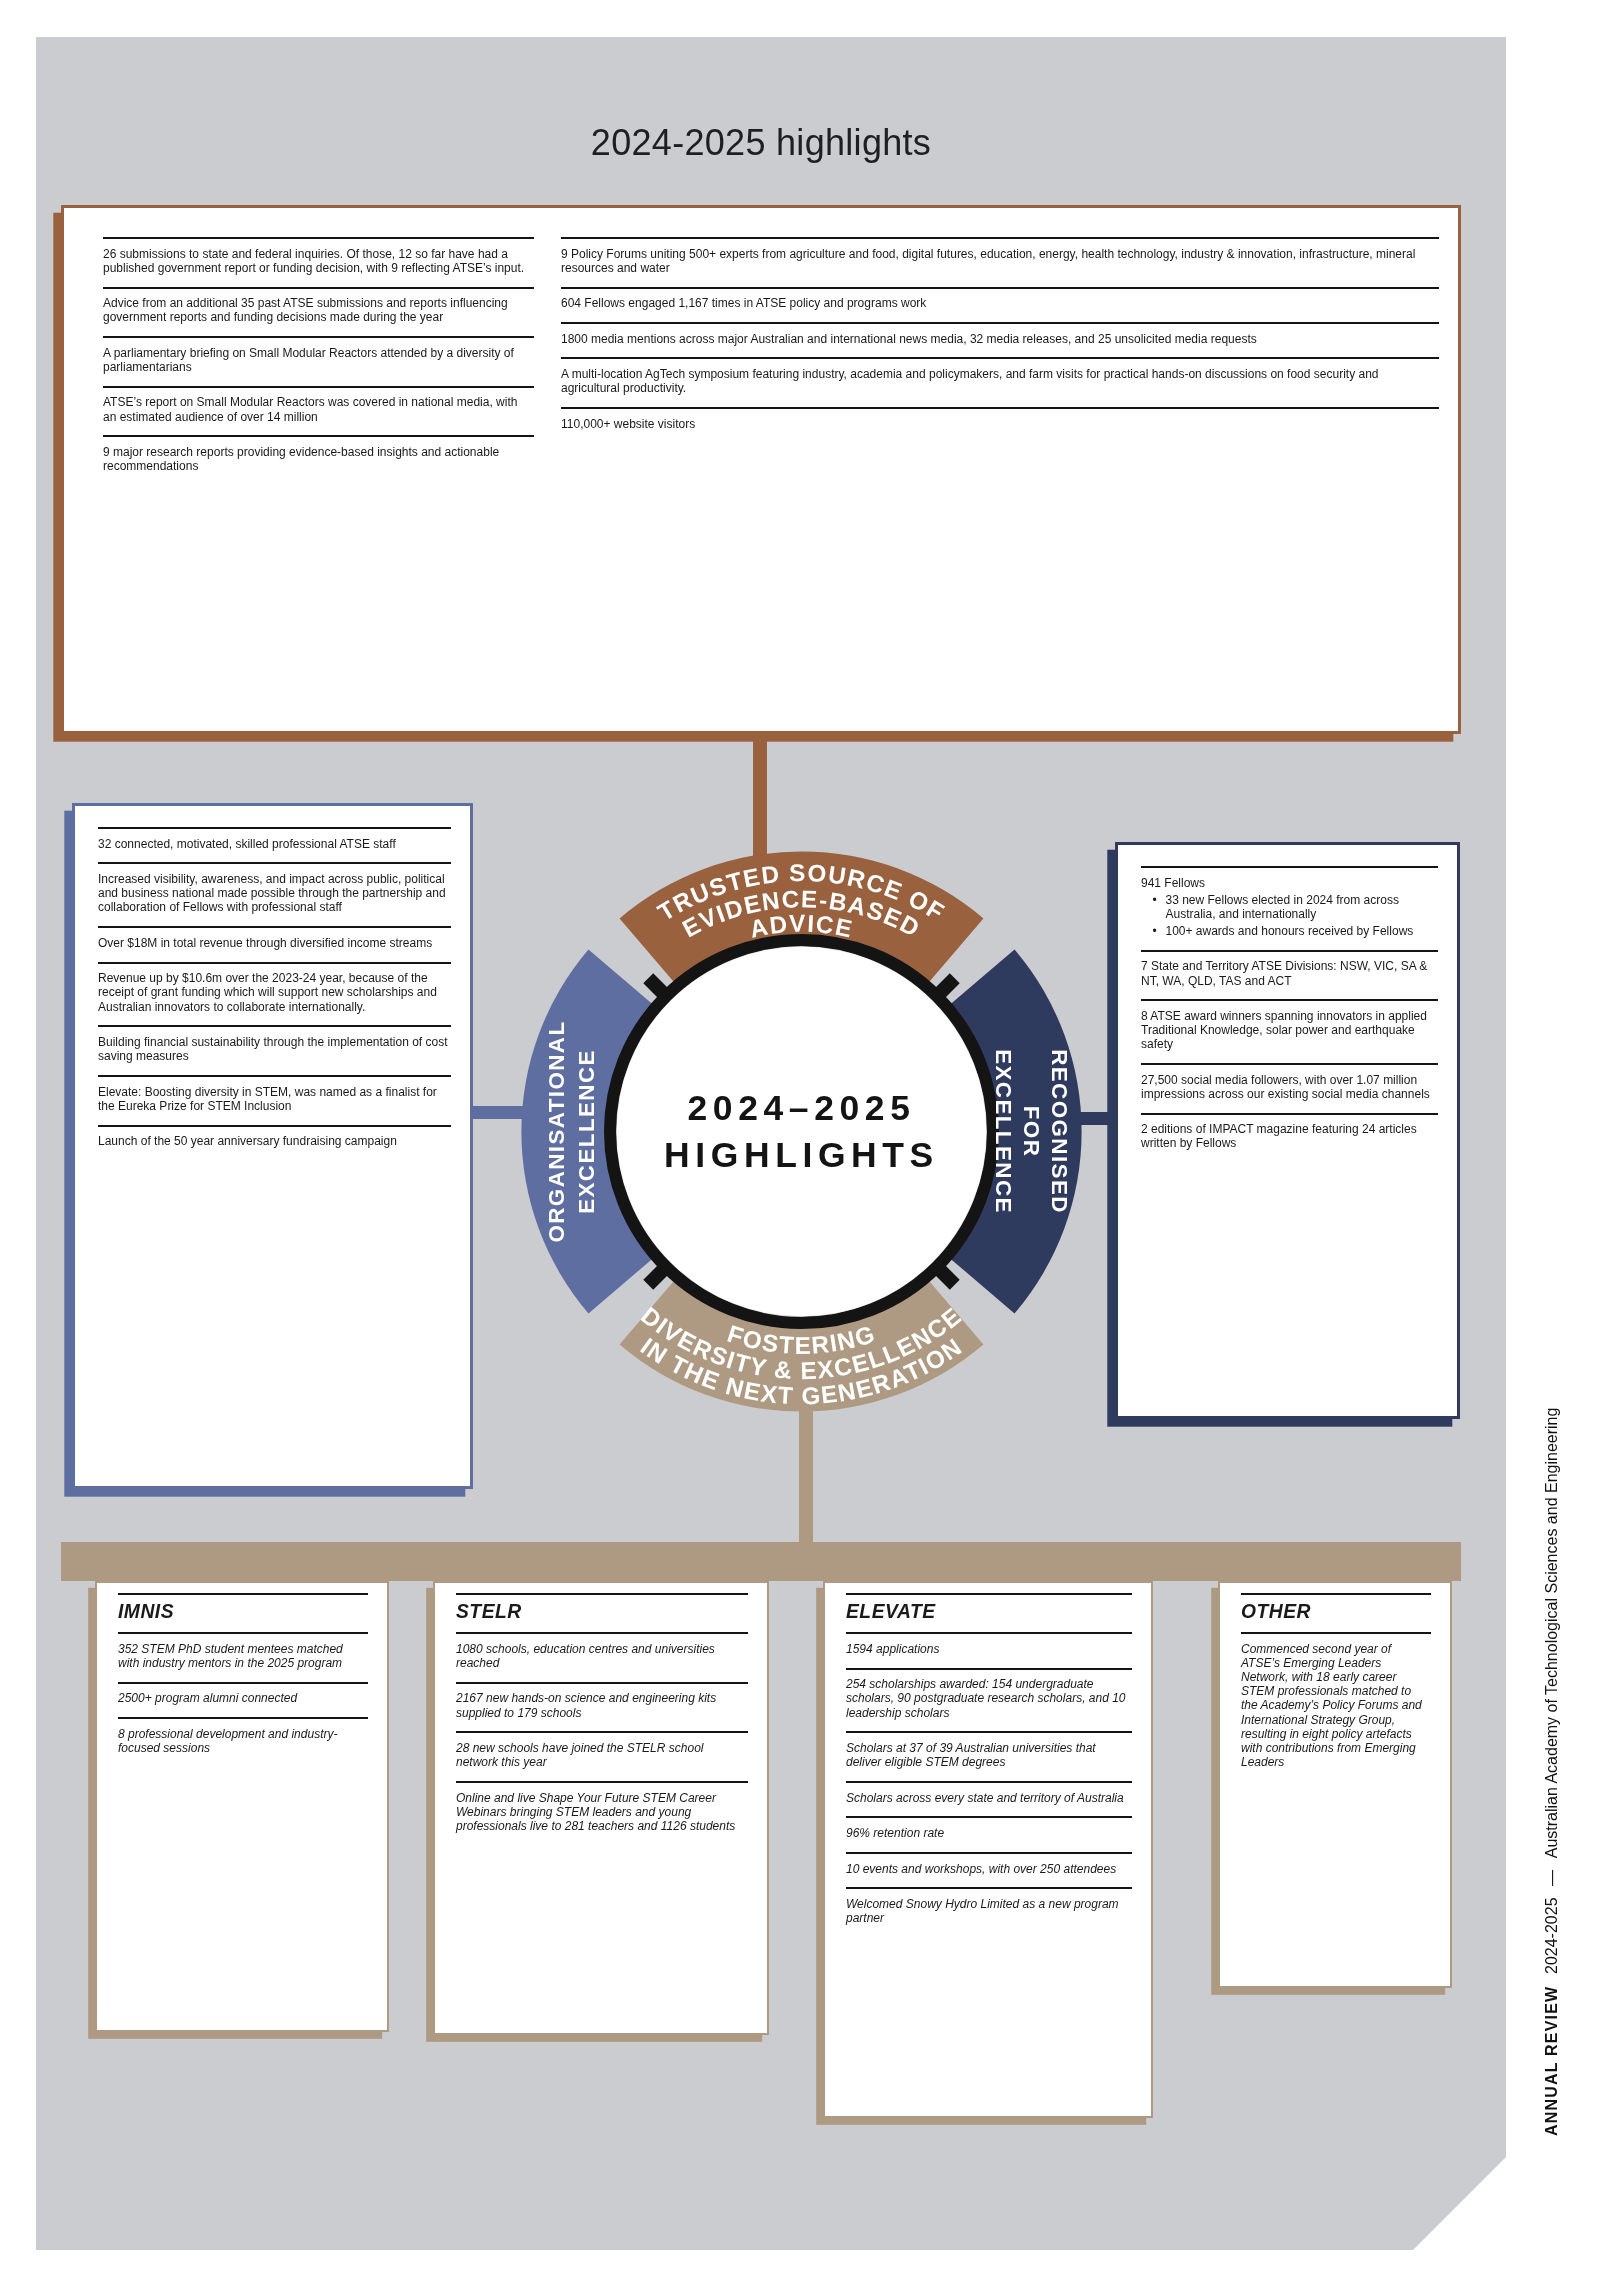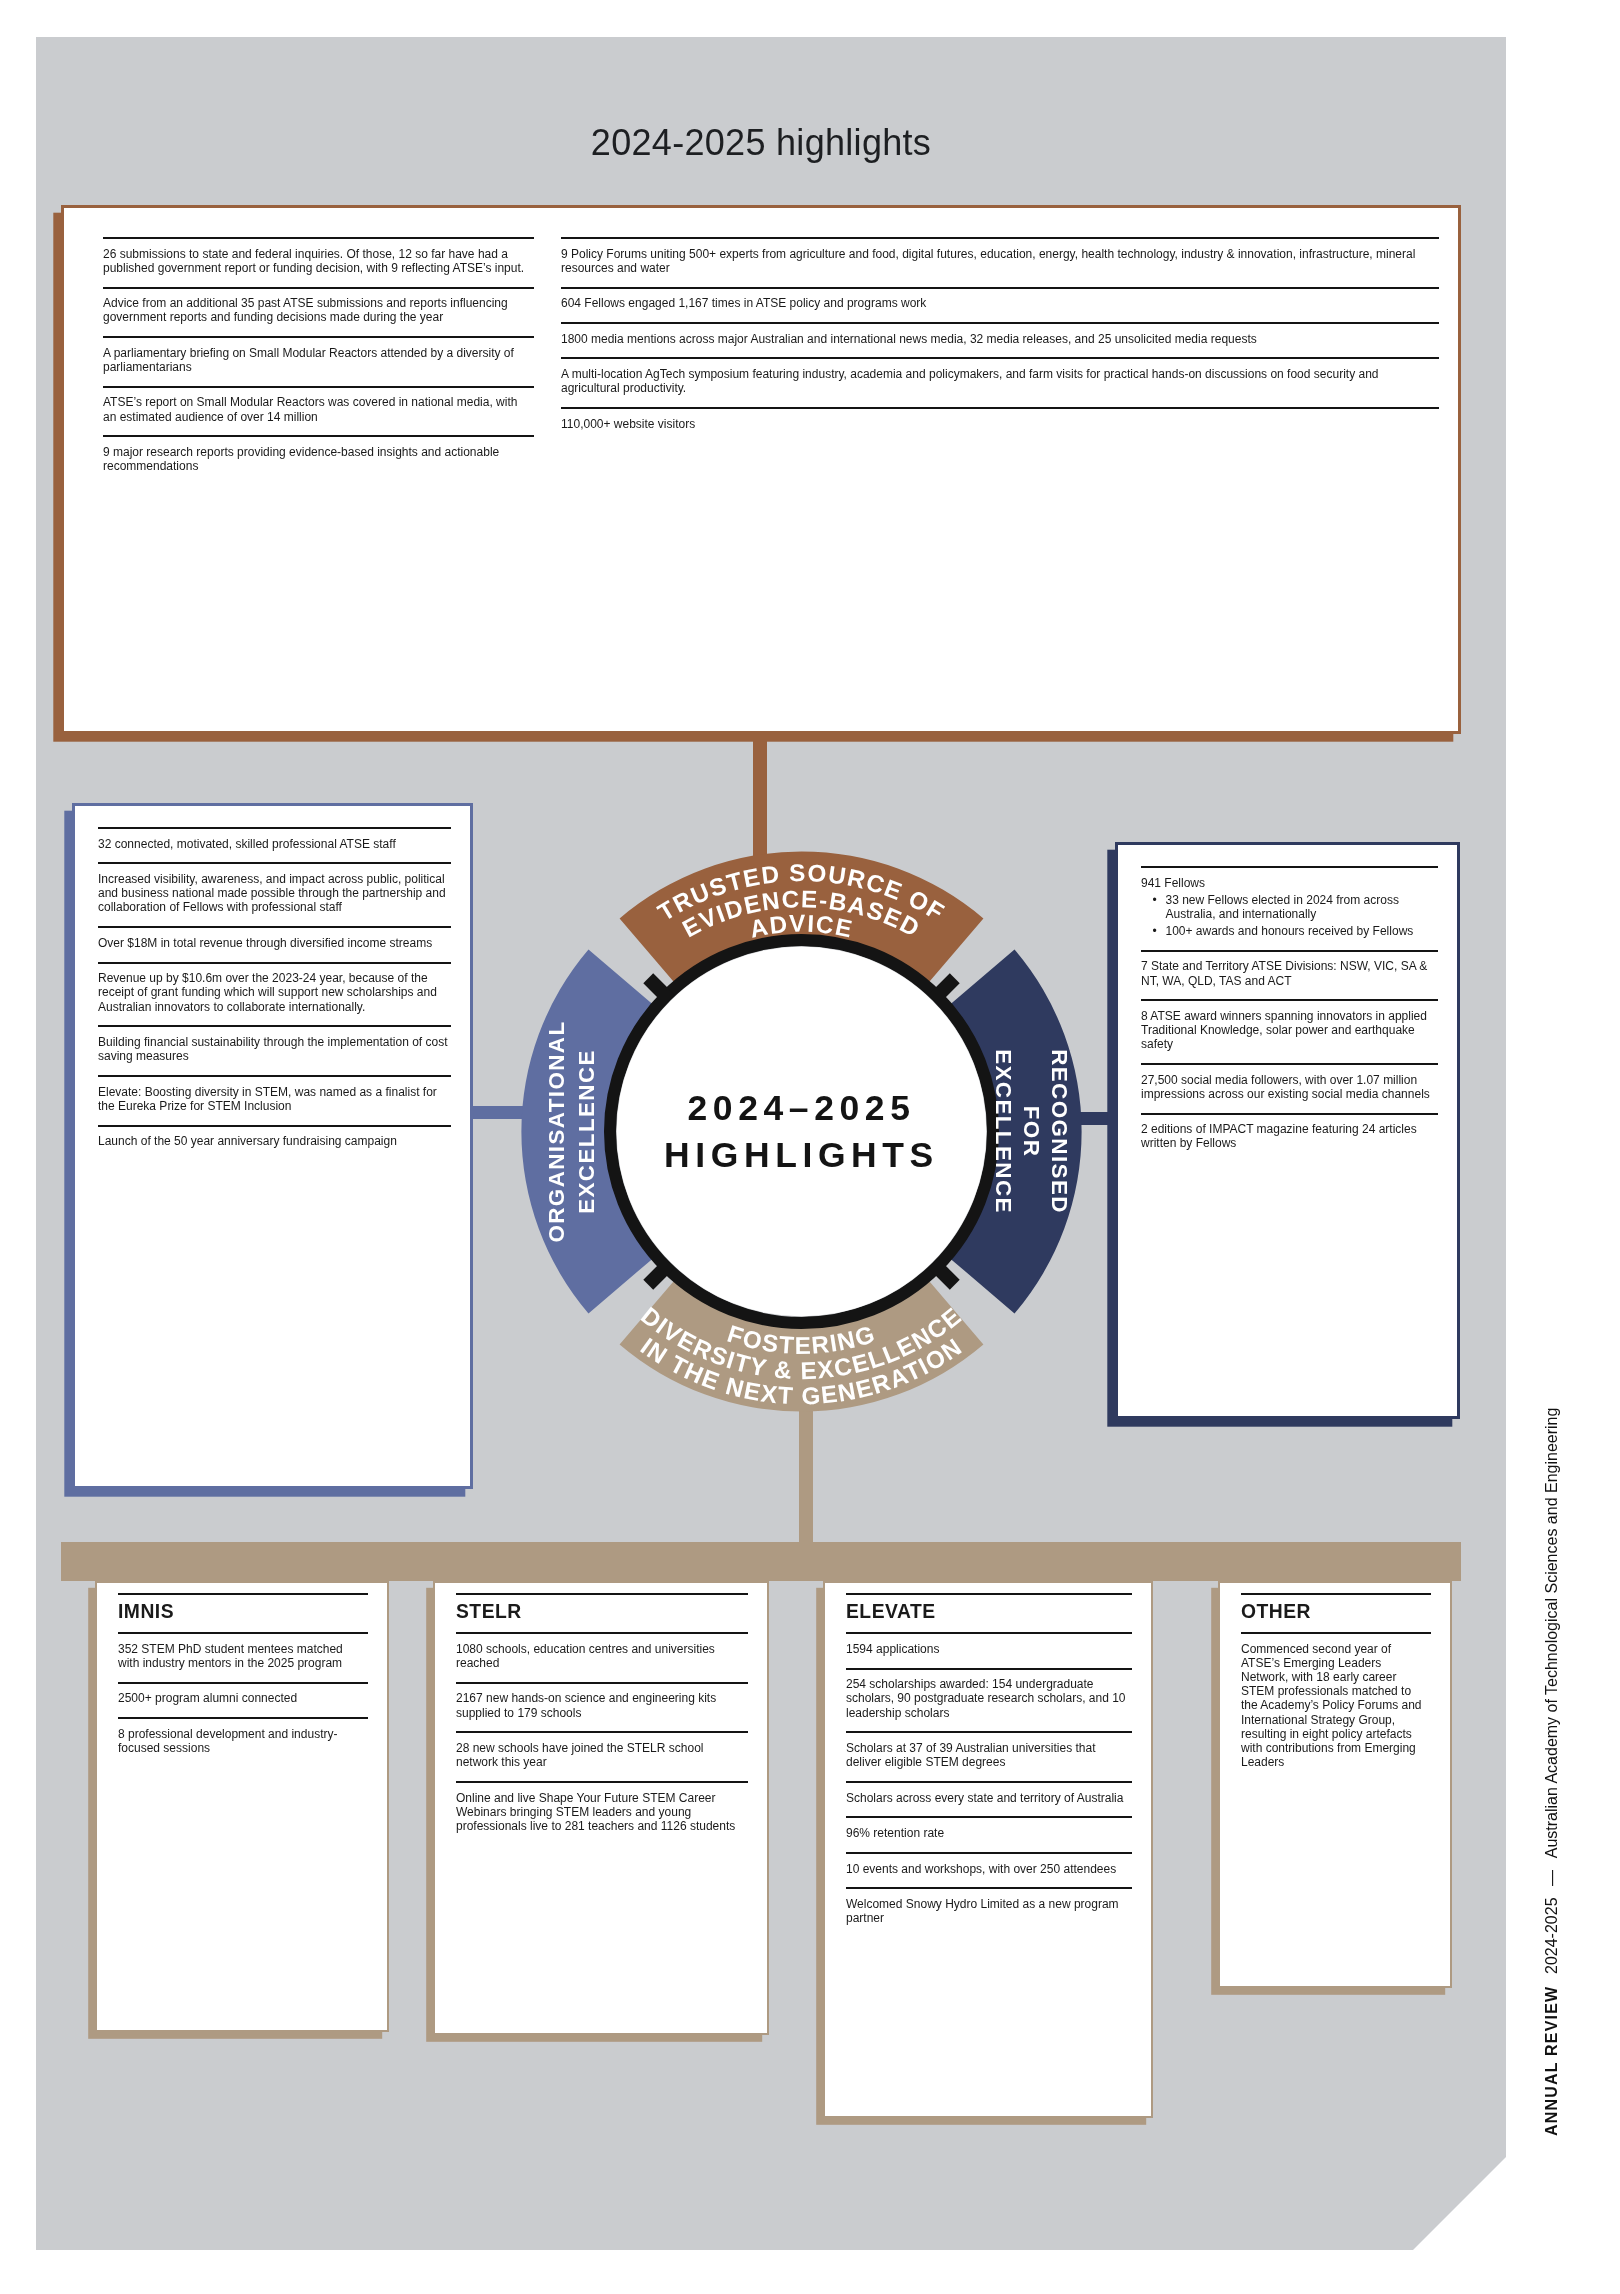--- a/index.html
+++ b/index.html
@@ -10,21 +10,21 @@
   body{width:1620px;height:2294px;position:relative;background:#ffffff;
        font-family:"Liberation Sans", sans-serif;color:var(--ink);}
   .bg{position:absolute;left:36px;top:37px;width:1470px;height:2213px;background:var(--bg);
       clip-path:polygon(0 0,100% 0,100% calc(100% - 93px),calc(100% - 93px) 100%,0 100%);}
   .title{position:absolute;left:61px;top:122px;width:1400px;text-align:center;
          font-size:36px;font-weight:500;color:#1d1f22;letter-spacing:0.3px;}
   .panel{position:absolute;background:#fff;overflow:hidden;box-sizing:border-box;}
   .panel.brown{border:3.9px solid var(--brown);box-shadow:-7.7px 7.7px 0 var(--brown);}
   .panel.blue{border:3.9px solid var(--blue);box-shadow:-7.7px 7.7px 0 var(--blue);}
   .panel.navy{border:3.9px solid var(--navy);box-shadow:-7.7px 7.7px 0 var(--navy);}
-  .panel.tanb{border:2.9px solid var(--tan);box-shadow:-6.8px 6.8px 0 var(--tan);}
+  .panel.tanb{border:2.9px solid var(--tan);box-shadow:-6.8px 6.8px 0 var(--tan);font-style:italic;}
   .it{border-top:2.9px solid var(--rule);padding:7.7px 1.9px 11.6px 0;
       font-size:12px;line-height:1.18;color:var(--ink);}
   .hd{border-top:2.9px solid var(--rule);padding:6.8px 0 8.7px;font-size:19.3px;font-weight:700;
       letter-spacing:0.5px;}
   .cols{display:flex;gap:27px;padding:29px 19.3px 19.3px 39px;}
   .colL{width:431px;flex:none;}
   .colR{flex:1;}
   .midpad{padding:21px 19.3px 9.7px 23px;}
   .botpad{padding:9.7px 19.3px 7.7px 21px;}
   .bullets{margin-top:2.9px;}

